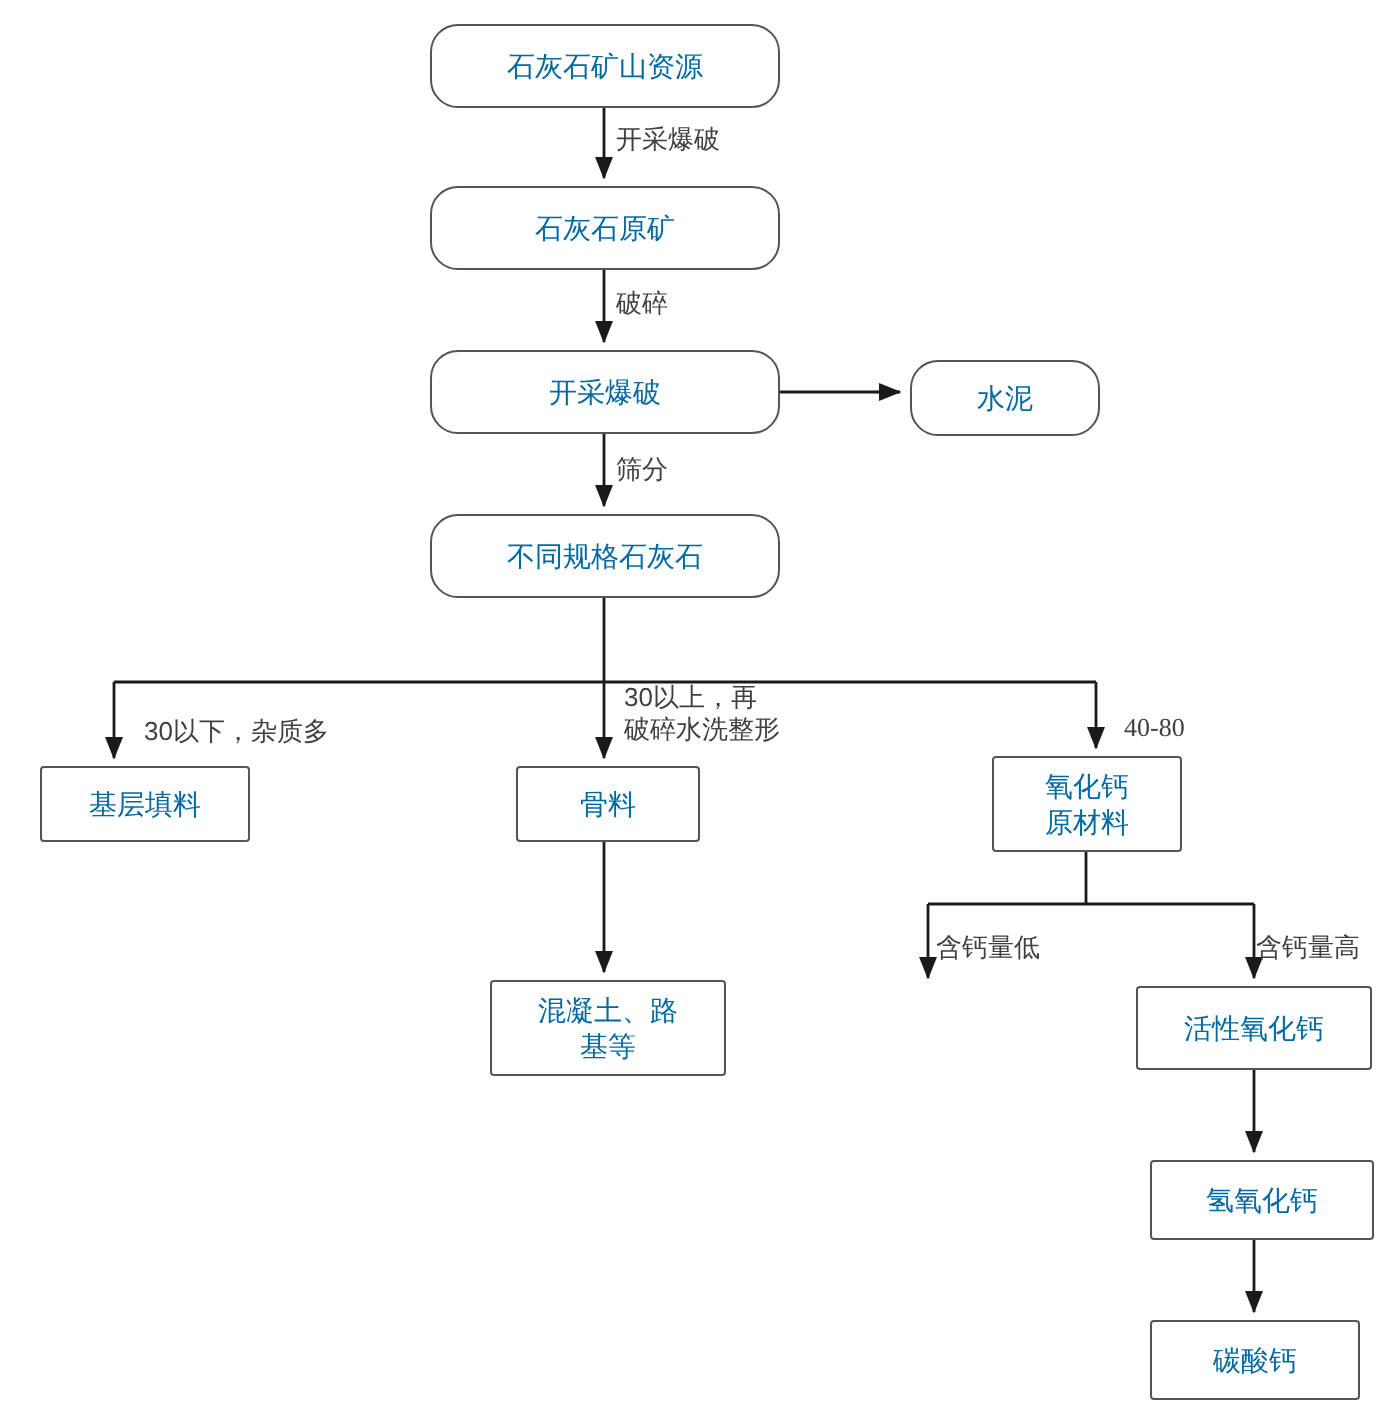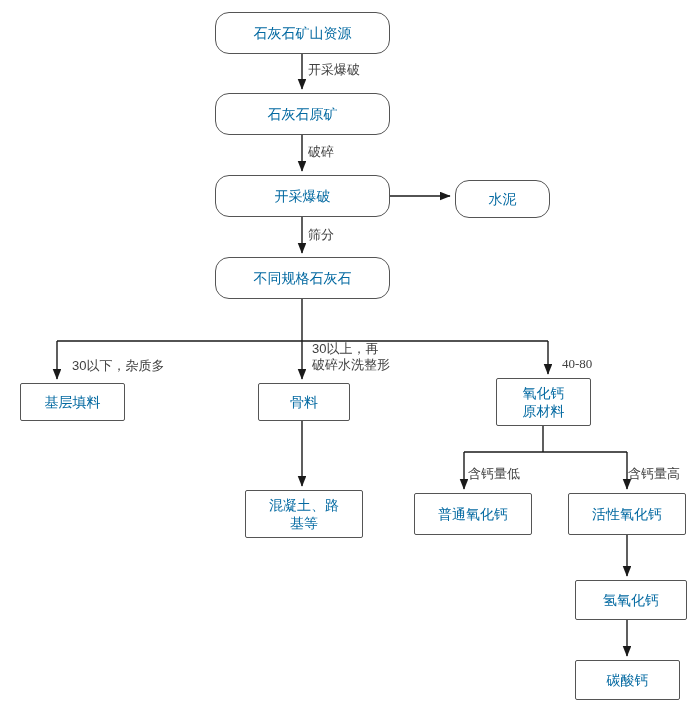--- a/index.html
+++ b/index.html
@@ -110,21 +110,20 @@
   <div class="node rect" style="left:20px; top:383px; width:105px; height:38px;">基层填料</div>
 
   <div class="node rect" style="left:258px; top:383px; width:92px; height:38px;">骨料</div>
 
   <div class="node rect" style="left:496px; top:378px; width:95px; height:48px;">氧化钙
 原材料</div>
 
   <div class="node rect" style="left:245px; top:490px; width:118px; height:48px;">混凝土、路
 基等</div>
 
-  <div class="node rect" style="left:414px; top:493px; width:118px; height:42px;">普通氧化钙</div>
 
   <div class="node rect" style="left:568px; top:493px; width:118px; height:42px;">活性氧化钙</div>
 
   <div class="node rect" style="left:575px; top:580px; width:112px; height:40px;">氢氧化钙</div>
 
   <div class="node rect" style="left:575px; top:660px; width:105px; height:40px;">碳酸钙</div>
 
   <div class="edge-label" style="left:308px; top:62px;">开采爆破</div>
 
   <div class="edge-label" style="left:308px; top:144px;">破碎</div>

